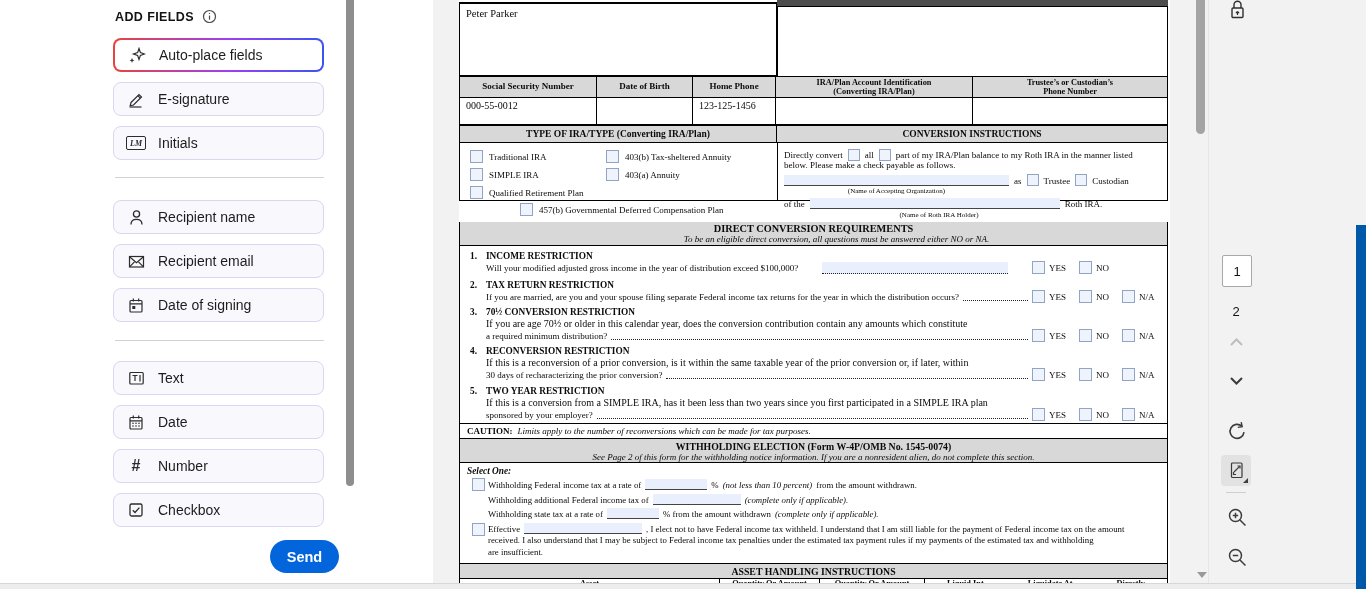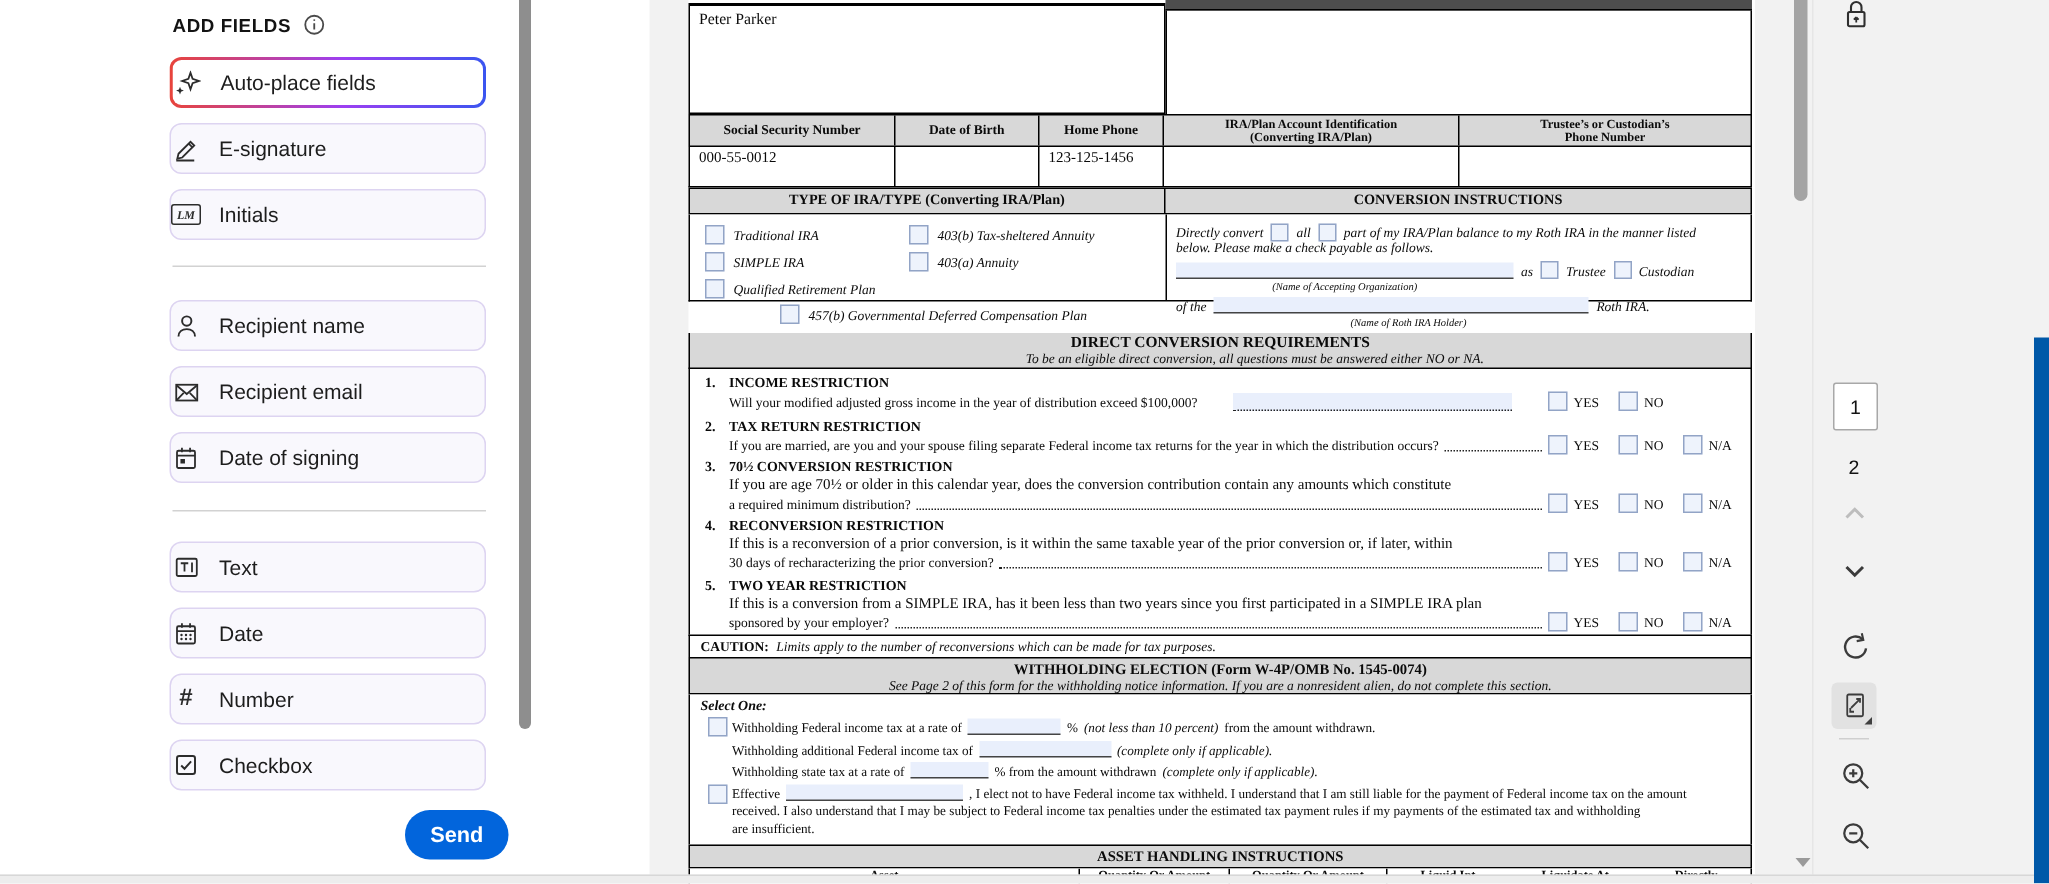--- a/index.html
+++ b/index.html
@@ -2,21 +2,21 @@
 <html><head>
 <meta charset="utf-8">
 <style>
   html,body{margin:0;padding:0;background:#f2f2f2;}
   .app{position:relative;width:1366px;height:589px;overflow:hidden;background:#f2f2f2;font-family:"Liberation Sans",sans-serif;}
   .abs{position:absolute;}
 
   
   .left-panel{position:absolute;left:0;top:0;width:433px;height:589px;background:#fff;}
   .panel-heading{position:absolute;left:115px;top:9px;display:flex;align-items:center;gap:8px;font-size:12.5px;font-weight:bold;letter-spacing:.4px;color:#131313;}
-  .sbtn{position:absolute;left:113px;width:211px;height:34px;background:#f9f8fd;border:1px solid #ddd4f1;border-radius:8px;display:flex;align-items:center;gap:12px;box-sizing:border-box;font-size:14px;color:#1d1d1d;cursor:pointer;}
+  .sbtn{position:absolute;left:113px;width:211px;height:34px;background:#f9f8fd;border:1px solid #ddd4f1;border-radius:8px;display:flex;align-items:center;gap:12px;padding-left:12px;box-sizing:border-box;font-size:14px;color:#1d1d1d;cursor:pointer;}
   .sbtn .ic{width:20px;display:flex;justify-content:center;align-items:center;flex:none;}
   .sbtn-grad{background:linear-gradient(#fff,#fff) padding-box,linear-gradient(90deg,#e8443b,#9c3ff2 55%,#3a55f0) border-box;border:2px solid transparent;}
   .sdivider{position:absolute;left:115px;width:209px;height:1px;background:#d2d2d2;}
   .send-btn{position:absolute;left:270px;top:540px;width:69px;height:33px;border-radius:17px;background:#0265dc;color:#fff;font-size:14.5px;font-weight:bold;display:flex;align-items:center;justify-content:center;cursor:pointer;}
   .initials-box{width:18px;height:12px;border:1.4px solid #2c2c2c;border-radius:2px;font:italic bold 8px "Liberation Serif",serif;display:flex;align-items:center;justify-content:center;color:#2c2c2c;}
   .hash-glyph{font-size:16px;font-weight:bold;color:#2c2c2c;line-height:1;}
   .side-scroll{position:absolute;left:346px;top:-6px;width:8px;height:492px;background:#8e8e8e;border-radius:4px;}
 
   
   .doc-page{position:absolute;left:459px;top:0;width:711px;height:589px;background:#fff;font-family:"Liberation Serif",serif;color:#0a0a0a;}
@@ -26,21 +26,21 @@
   .cellA2{left:318px;top:7px;width:391px;height:69px;border-left:1px solid #000;border-right:1px solid #000;}
   .rowB{left:0;top:76px;width:709px;height:22px;background:#d8d8d8;border:1px solid #000;display:flex;}
   .rowB .hc{border-right:1px solid #000;display:flex;flex-direction:column;align-items:center;justify-content:center;font-weight:bold;font-size:9px;text-align:center;line-height:9.5px;}
   .rowB .hc:last-child{border-right:none;}
   .rowB .two{font-size:8.3px;}
   .rowC{left:0;top:98px;width:709px;height:27px;border:1px solid #000;border-top:none;display:flex;background:#fff;}
   .rowC .dc{border-right:1px solid #000;font-size:10px;padding:2px 0 0 6px;}
   .rowC .dc:last-child{border-right:none;}
   .rowD{left:0;top:125px;width:709px;height:18px;background:#d8d8d8;border:1px solid #000;display:flex;}
   .rowD .tc{display:flex;align-items:center;justify-content:center;font-weight:bold;font-size:9.5px;}
-  .rowE{left:0;top:143px;width:709px;height:58px;border:1px solid #000;border-top:none;background:#fff;font-style:italic;}
+  .rowE{left:0;top:143px;width:709px;height:58px;border:1px solid #000;border-top:none;background:#fff;}
   .vdivE{position:absolute;left:317px;top:0;bottom:0;border-left:1px solid #000;}
   .rowF{left:0;top:222px;width:709px;height:24px;background:#d8d8d8;border:1px solid #000;border-top:none;text-align:center;}
   .rowG{left:0;top:246px;width:709px;height:177px;border:1px solid #000;border-top:none;border-bottom:none;background:#fff;}
   .rowH{left:0;top:423px;width:709px;height:15px;border:1px solid #000;border-bottom:none;display:flex;align-items:center;gap:5px;padding-left:7px;font-size:9px;background:#fff;}
   .rowI{left:0;top:438px;width:709px;height:25px;background:#d8d8d8;border:1px solid #000;text-align:center;}
   .rowJ{left:0;top:463px;width:709px;height:100px;border:1px solid #000;border-top:none;border-bottom:none;background:#fff;}
   .rowK{left:0;top:563px;width:709px;height:16px;background:#d8d8d8;border:1px solid #000;display:flex;align-items:center;justify-content:center;font-weight:bold;font-size:9.8px;}
   .rowL{left:0;top:579px;width:709px;height:10px;border-left:1px solid #000;border-right:1px solid #000;display:flex;overflow:hidden;background:#fff;}
   .rowL .lc{border-right:1px solid #000;display:flex;align-items:flex-start;justify-content:center;font-weight:bold;font-size:8.3px;}
   .rowL .lc:last-child{border-right:none;justify-content:space-around;}

